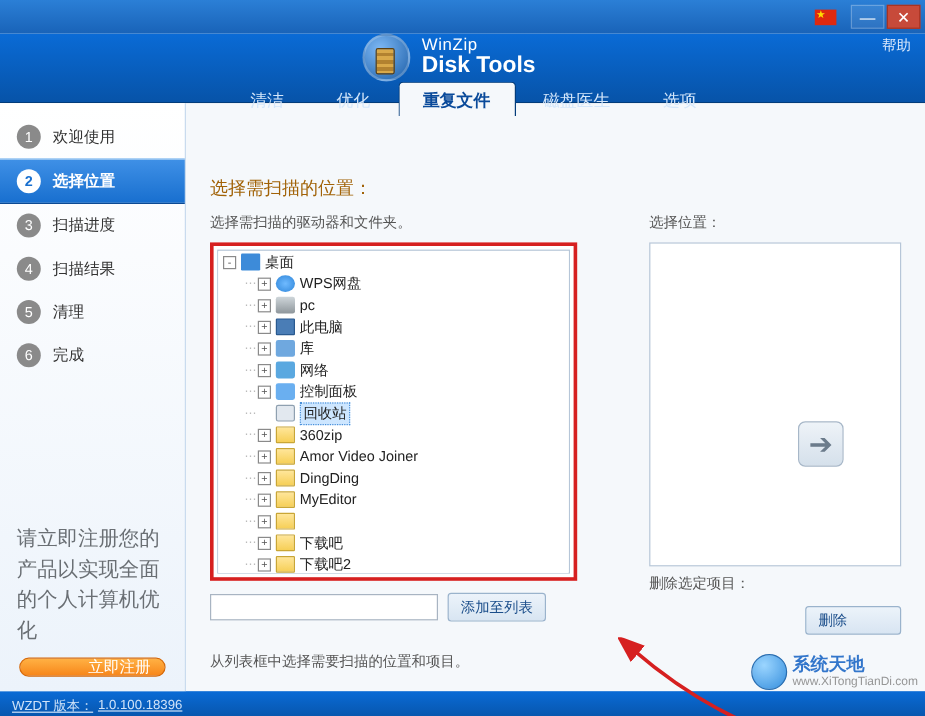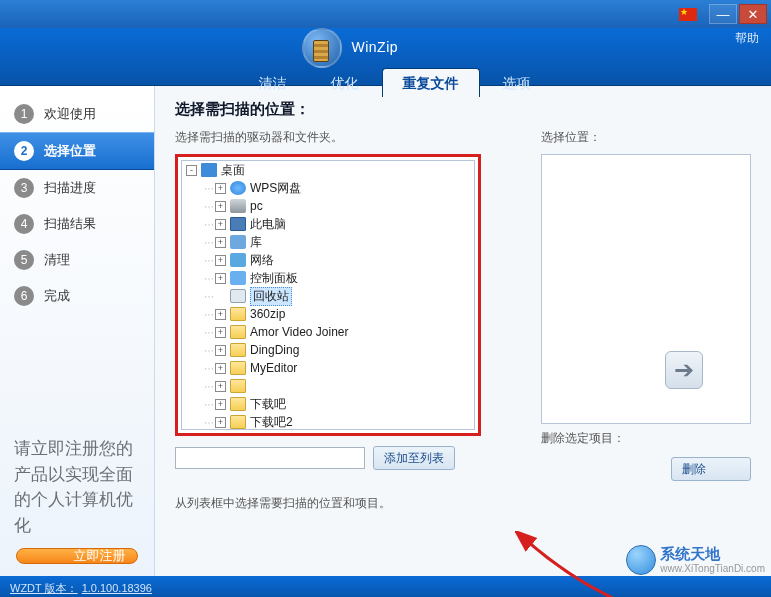--- a/index.html
+++ b/index.html
@@ -34,21 +34,21 @@
 .sidebar { width: 176px; background: linear-gradient(#ffffff, #ecf3fb); border-right: 1px solid #c9dbee; display: flex; flex-direction: column; padding-top: 10px; }
 .step { display: flex; align-items: center; padding: 8px 14px; font-size: 13px; color: #333; }
 .step .badge { width: 20px; height: 20px; border-radius: 50%; background: #8a8a8a; color: #fff; font-size: 12px; display: flex; align-items: center; justify-content: center; margin-right: 10px; }
 .step.active { background: linear-gradient(#3f90e6, #186fcf); color: #fff; font-weight: 600; border-top: 1px solid #7ab5ef; border-bottom: 1px solid #0b4a94; }
 .step.active .badge { background: #fff; color: #186fcf; }
 .reg-note { margin-top: auto; padding: 0 14px 10px; font-size: 17px; color: #6a6f74; line-height: 1.5; }
 .reg-btn { margin: 0 16px 12px; height: 16px; background: linear-gradient(#ffb144, #f7861a); border: 1px solid #d6690a; border-radius: 14px; color: #fff; font-size: 13px; display: flex; align-items: center; justify-content: center; cursor: pointer; padding-left: 45px; }
 
 
 .main { flex: 1; padding: 14px 20px; position: relative; }
-.h1 { font-size: 15px; font-weight: 700; color: #0f172a; margin-bottom: 10px; }
+.h1 { font-size: 15px; font-weight: 400; color: #a16207; margin-bottom: 10px; margin-top: 48px; }
 .sub { font-size: 12px; color: #555; margin-bottom: 8px; }
 .cols { display: flex; }
 .left-col { width: 306px; }
 .right-col { margin-left: 20px; flex: 1; padding-left: 40px; }
 
 .tree-wrap { border: 3px solid #d62020; padding: 3px; background: #fff; }
 .tree { width: 100%; height: 270px; border: 1px solid #b6c6d8; background: #fff; overflow: auto; font-size: 12px; color: #222; }
 .node { display: flex; align-items: center; height: 18px; padding-left: 4px; white-space: nowrap; }
 .exp { width: 11px; height: 11px; border: 1px solid #8a8a8a; display: inline-flex; align-items: center; justify-content: center; font-size: 9px; color: #555; margin-right: 4px; background: #fff; }
 .dots { color: #bbb; font-size: 10px; letter-spacing: -1px; margin: 0 2px 0 0; }
@@ -98,26 +98,28 @@
   <span class="flag"></span>
   <span class="win-btn">—</span>
   <span class="win-btn close">✕</span>
 </div>
 
 <div class="header">
   <div class="logo-wrap">
     <div class="logo"></div>
     <div class="brand">
       <div class="l1">WinZip</div>
+      <div class="l2">Disk Tools</div>
     </div>
   </div>
   <div class="tabs" id="tabs">
       <div class="tab">清洁</div>
       <div class="tab">优化</div>
       <div class="tab active">重复文件</div>
+      <div class="tab">磁盘医生</div>
       <div class="tab">选项</div>
     </div>
   <a class="help">帮助</a>
 </div>
 
 <div class="body">
 
   <div class="sidebar">
     <div id="steps">
         <div class="step">

